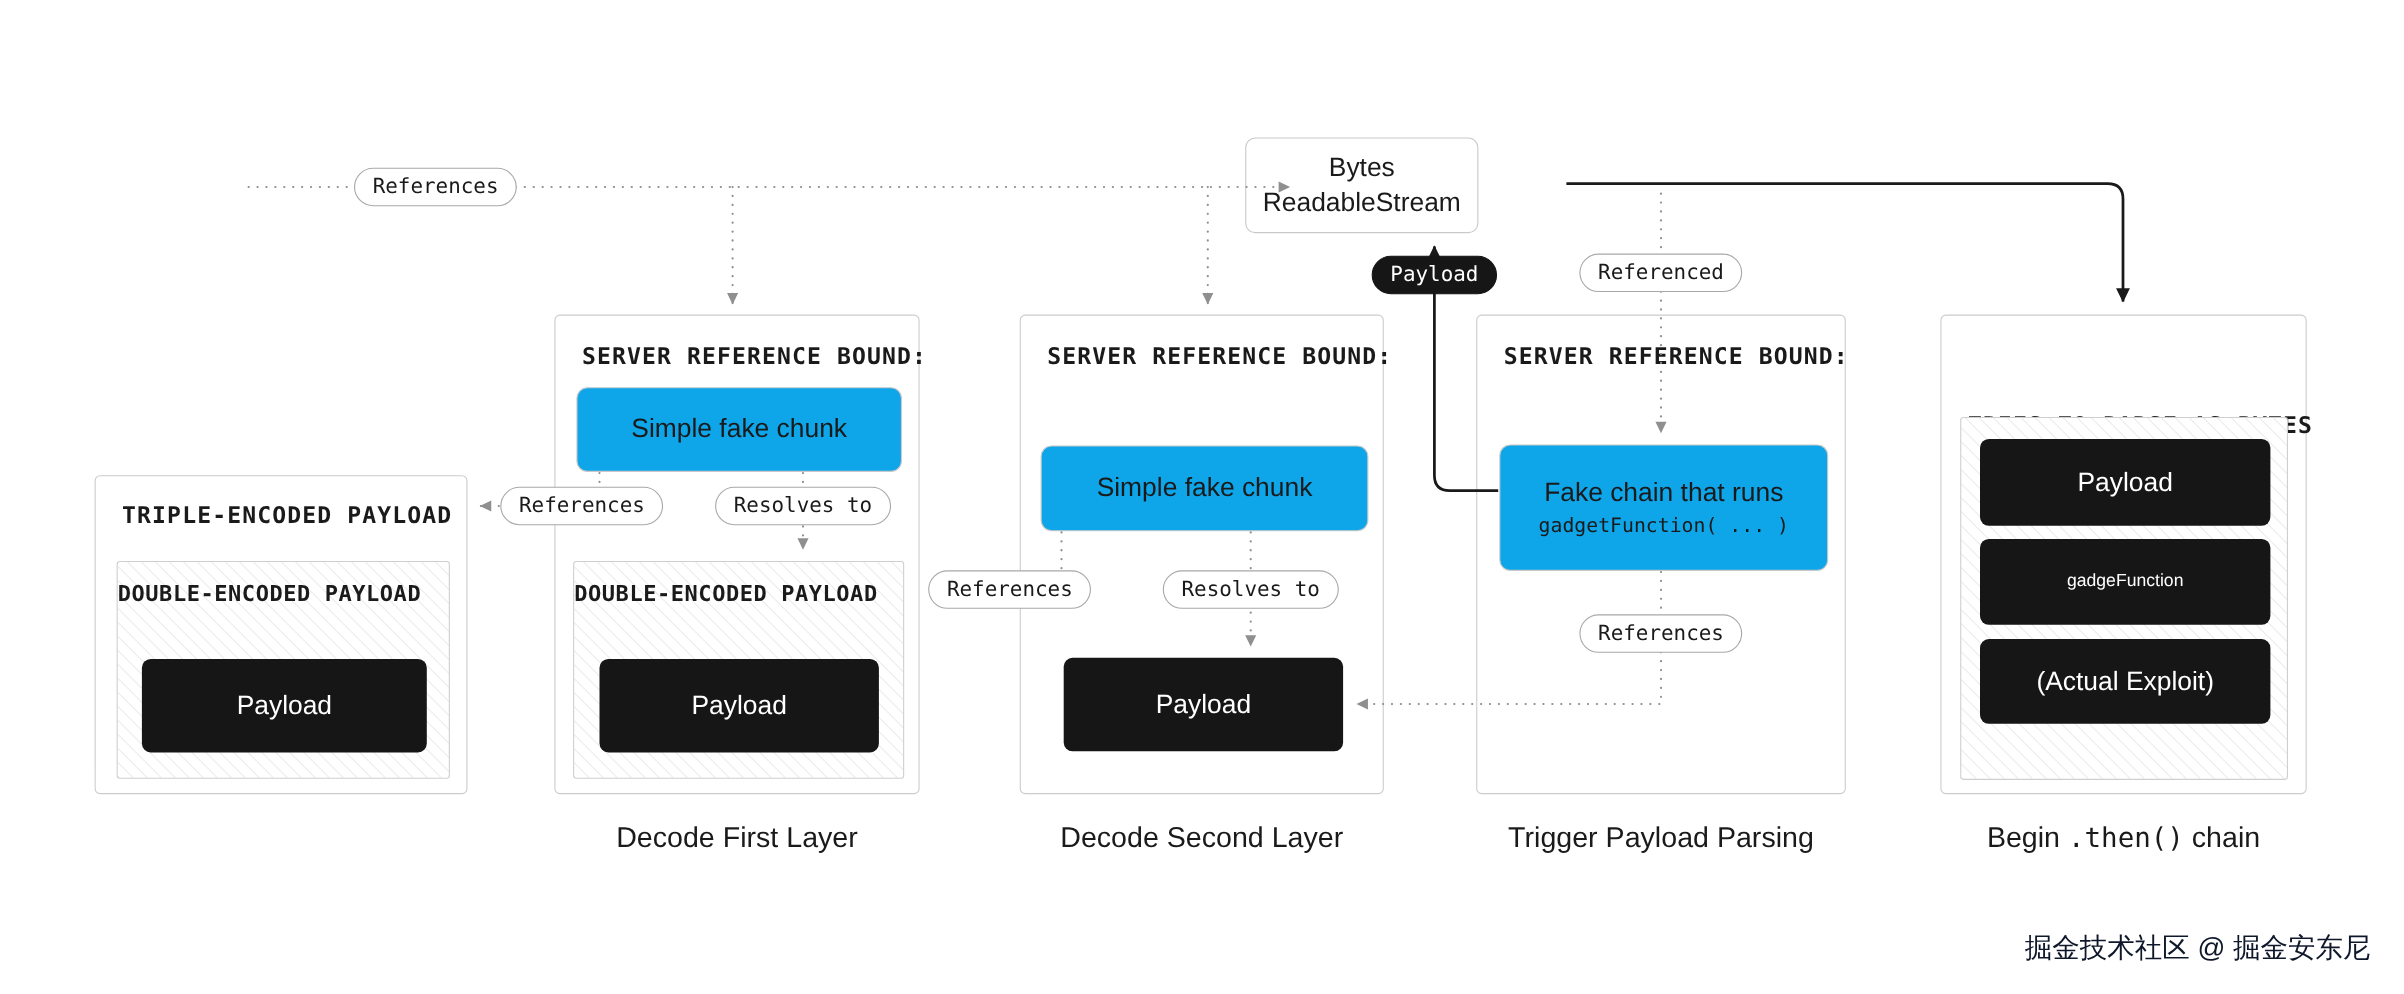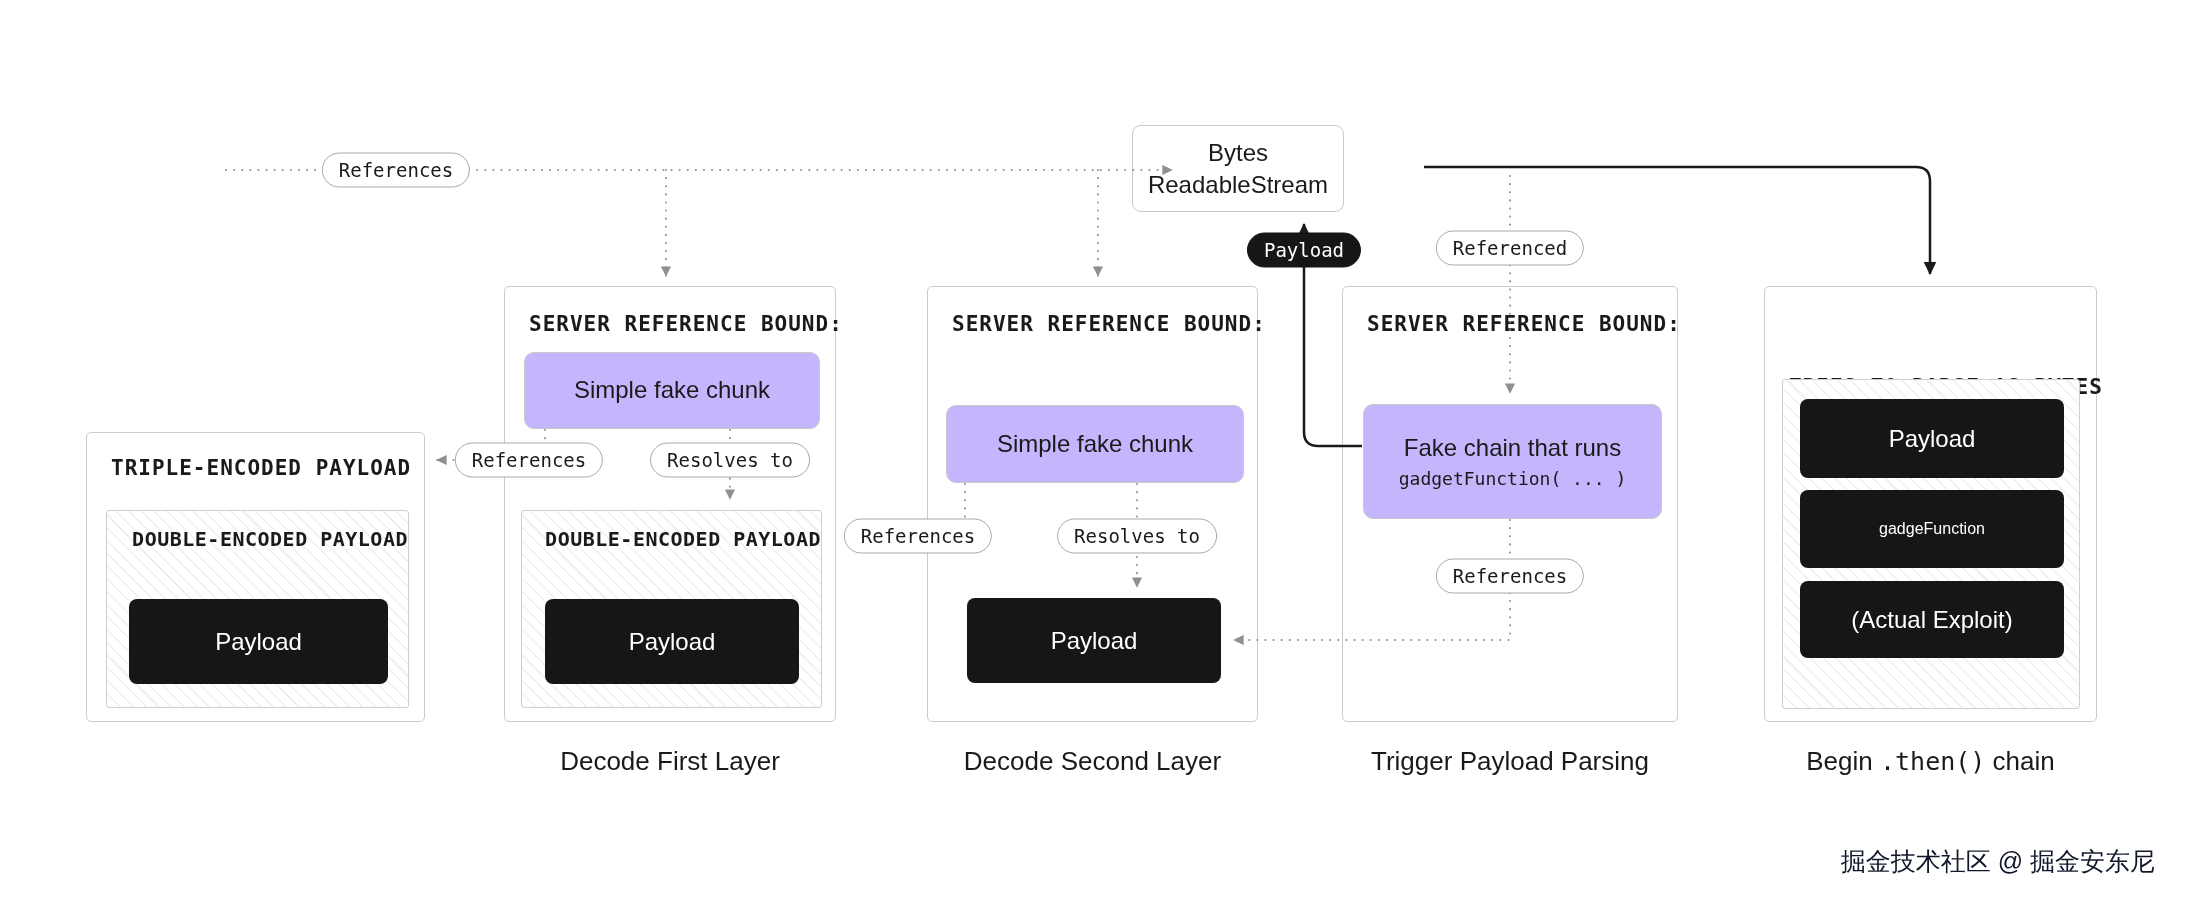--- a/index.html
+++ b/index.html
@@ -18,32 +18,32 @@
     text-align:center; font-size:24px; line-height:1.3;
   }
 
   .panel { position:absolute; background:#ffffff; border:1.5px solid #cccccc; border-radius:5px; }
   .panel-title {
     position:absolute; font-family:"DejaVu Sans Mono","Liberation Mono",monospace;
     font-weight:700; font-size:21px; letter-spacing:1px; line-height:1.5; white-space:pre;
   }
 
   .chunk {
-    position:absolute; background:#c4b5fd; border:1.5px solid #c9c9c9; border-radius:10px;
+    position:absolute; background:#0ea5e9; border:1.5px solid #c9c9c9; border-radius:10px;
     display:flex; flex-direction:column; align-items:center; justify-content:center;
     text-align:center; font-size:24px; line-height:1.45;
   }
   .chunk .code-line { font-family:"DejaVu Sans Mono","Liberation Mono",monospace; font-size:18px; }
 
   .hatch {
     position:absolute; border:1.5px solid #cfcfcf; border-radius:3px; background-color:#ffffff;
     background-image:repeating-linear-gradient(45deg, rgba(0,0,0,0.06) 0 1.5px, transparent 1.5px 9px);
   }
   .hatch-title {
-    position:absolute; top:16px; left:0; width:100%; text-align:right;
+    position:absolute; top:16px; left:0; width:100%; text-align:left;
     font-family:"DejaVu Sans Mono","Liberation Mono",monospace; font-weight:700;
     font-size:20px; letter-spacing:0.5px;
   }
 
   .dark-box {
     position:absolute; background:#161616; color:#ffffff; border-radius:8px;
     display:flex; align-items:center; justify-content:center; text-align:center; font-size:24px;
   }
   .dark-box.code { font-family:Liberation Sans, sans-serif; font-size:16px; }
 

